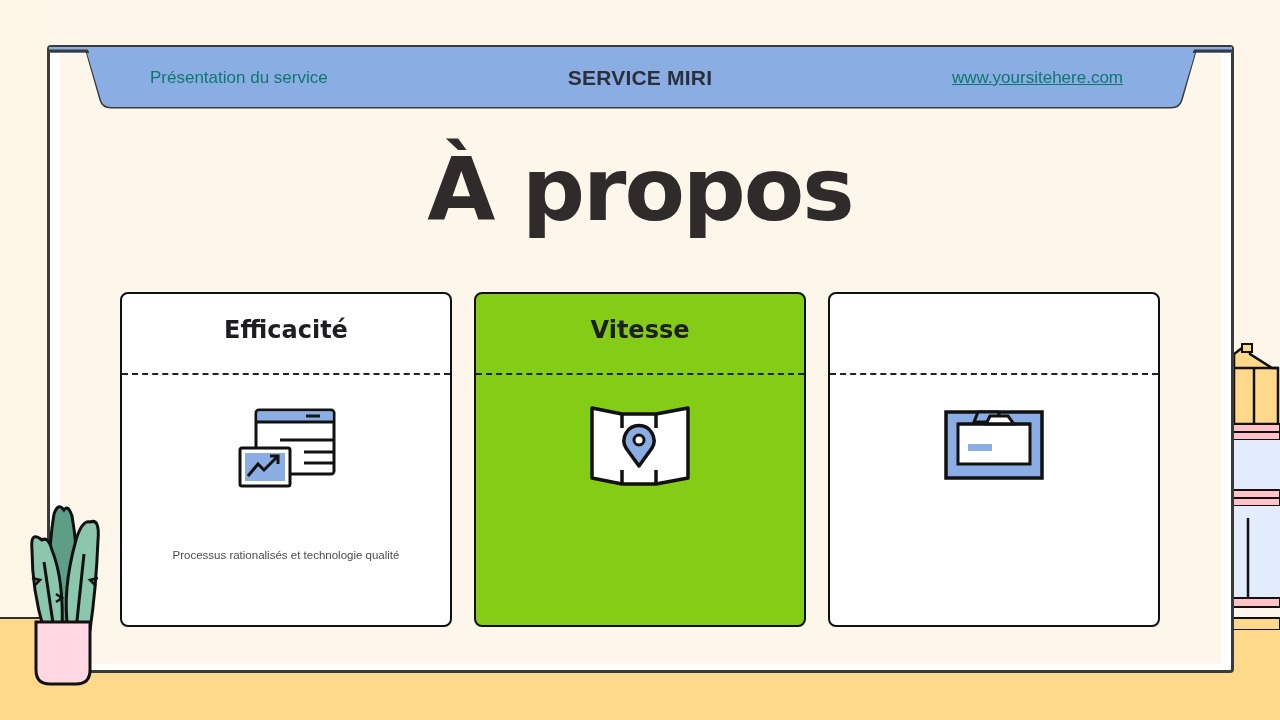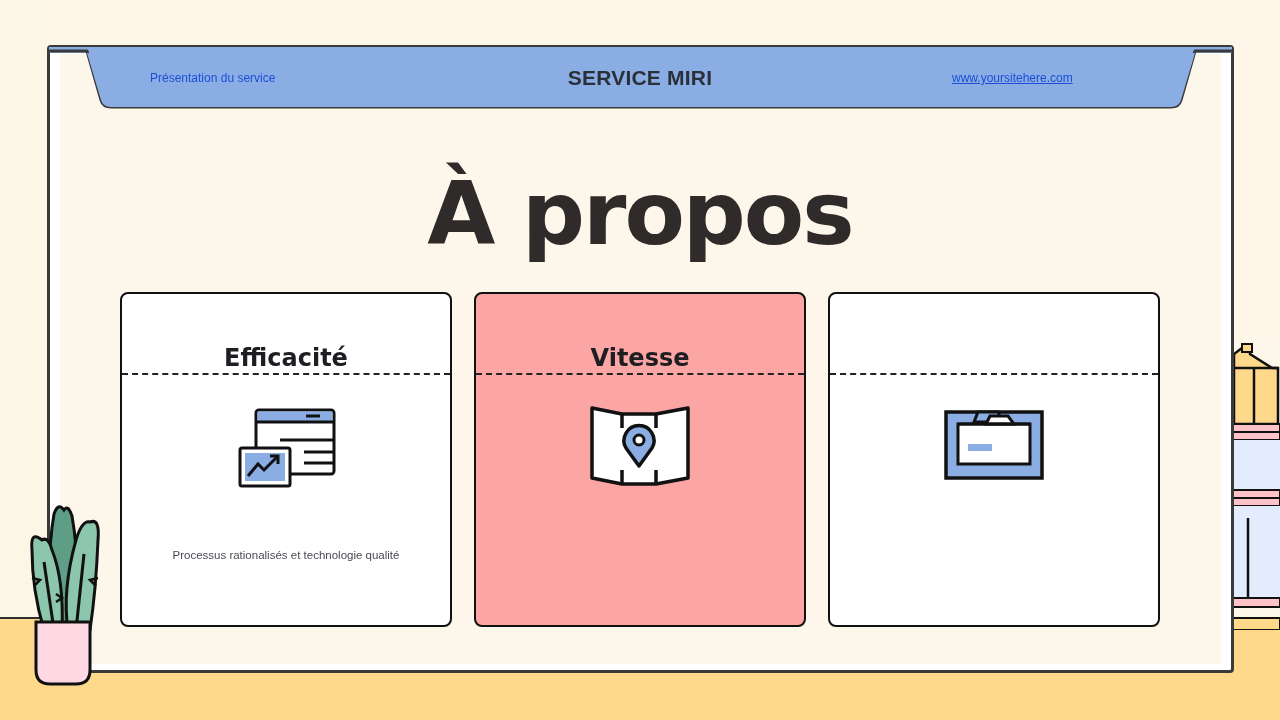--- a/index.html
+++ b/index.html
@@ -21,43 +21,42 @@
     border: 3px solid #3a3a3a;
     border-radius: 4px;
   }
   .frame-inner {
     position: absolute; left: 10px; top: 6px; right: 10px; bottom: 6px;
     background: #fdf6ea;
   }
   .header-svg { position: absolute; left: 47px; top: 45px; }
   .header-text {
     position: absolute; top: 68px; height: 20px; line-height: 20px;
-    font-size: 12px; color: #1d4ed8;
+    font-size: 17px; color: #0f766e;
   }
   .header-left { left: 150px; }
   .header-right { left: 952px; text-decoration: underline; }
   .header-center {
     left: 540px; width: 200px; text-align: center;
     font-weight: bold; font-size: 21px; color: #2a2f3a; letter-spacing: 0.2px;
   }
   .title {
     position: absolute; left: 0; width: 1280px; top: 138px;
     text-align: center; font-weight: 900; font-size: 88px;
-    color: #2f2b2a; letter-spacing: -2px; font-family: "DejaVu Sans", sans-serif; margin-top: 24px;
+    color: #2f2b2a; letter-spacing: -2px; font-family: "DejaVu Sans", sans-serif;
   }
   .card {
     position: absolute; top: 292px; width: 332px; height: 335px;
     border: 2.5px solid #111; border-radius: 8px; background: #ffffff;
   }
-  .card.alt { background: #fca5a5; }
+  .card.alt { background: #84cc16; }
   .card-title {
     position: absolute; top: 22px; left: 0; right: 0; text-align: center;
     font-weight: bold; font-size: 24px; color: #1d1d22;
     font-family: "DejaVu Sans", sans-serif;
-    margin-top: 28px;
   }
   .card-divider {
     position: absolute; top: 79px; left: 0; right: 0;
     border-top: 2px dashed #222;
   }
   .card-icon { position: absolute; left: 0; right: 0; display: flex; justify-content: center; }
   .card-desc {
     position: absolute; left: 0; right: 0; text-align: center;
     font-size: 11.5px; color: #4a4a52;
   }

